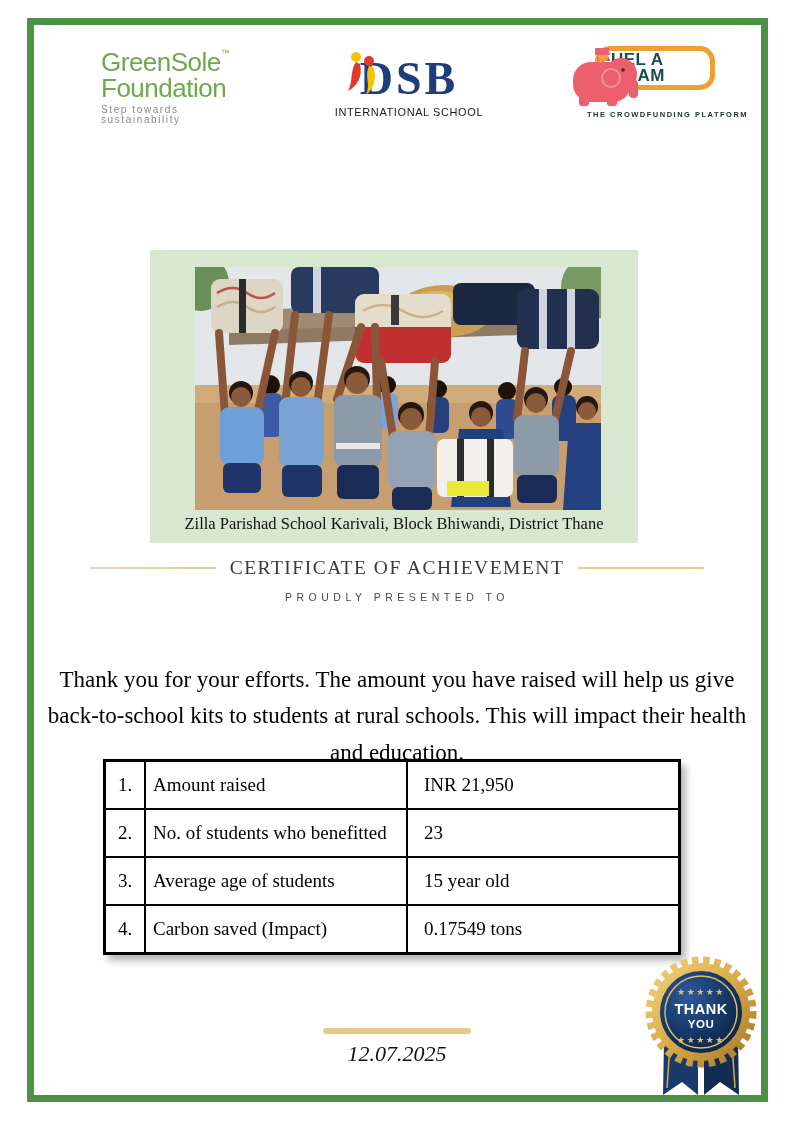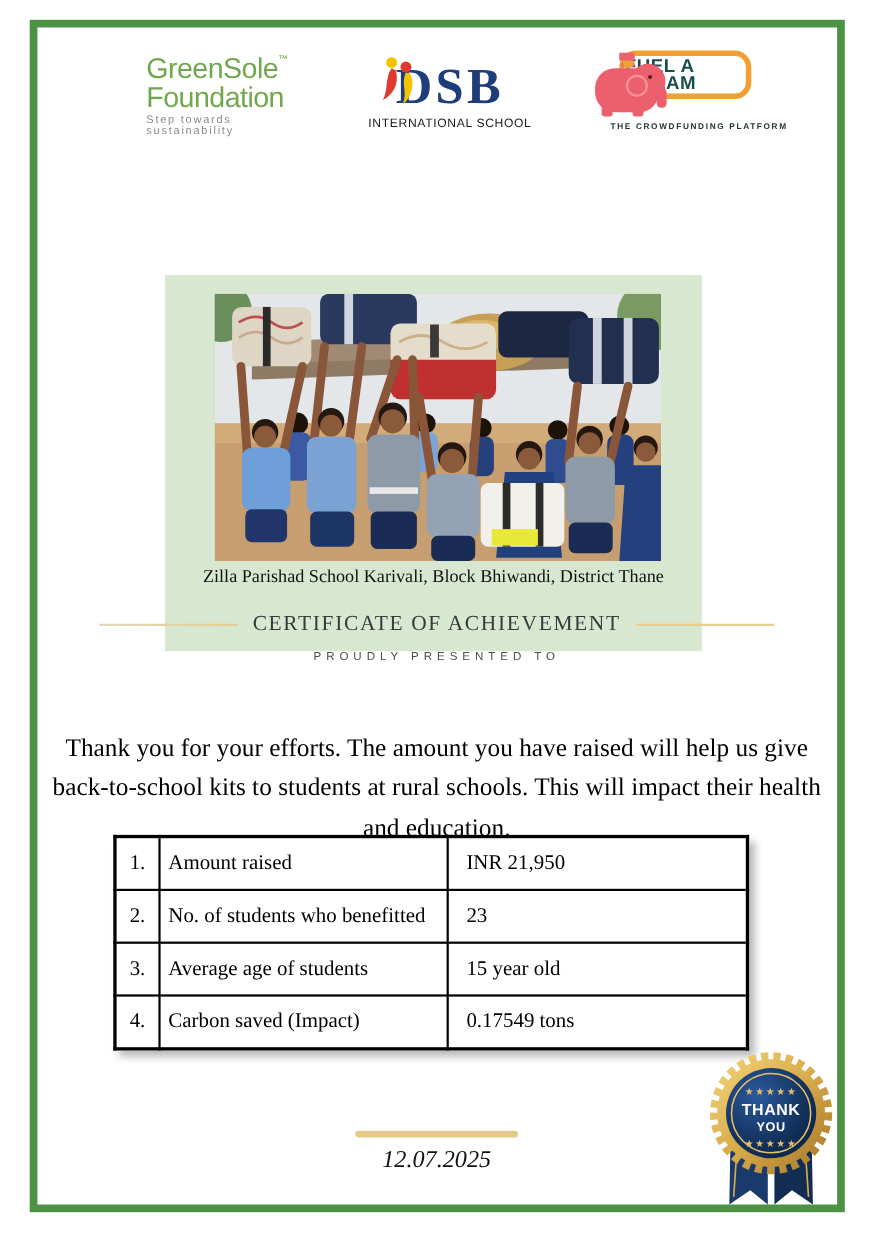--- a/index.html
+++ b/index.html
@@ -9,21 +9,21 @@
     --badge-gold:#d8ab4a; --badge-navy:#13315c; --greensole-green:#71a74f;
   }
   html,body{margin:0;padding:0;background:#fff;}
   .page{position:relative;width:794px;height:1123px;background:#fff;overflow:hidden;
         font-family:"Liberation Serif",serif;}
   .frame{position:absolute;left:27px;top:18px;width:741px;height:1084px;
          border:7px solid var(--border-green);box-sizing:border-box;}
 
   
   .logo-row{position:absolute;top:44px;left:0;right:0;display:flex;
-            justify-content:center;align-items:center;gap:48px;margin-left:32px;}
+            justify-content:center;align-items:center;gap:80px;margin-left:32px;}
   .gs-logo{width:152px;font-family:"Liberation Sans",sans-serif;line-height:1;}
   .gs-name{font-size:26px;color:var(--greensole-green);letter-spacing:-0.5px;}
   .gs-tm{font-size:9px;vertical-align:top;color:var(--greensole-green);}
   .gs-tagline{font-size:10px;letter-spacing:1.6px;color:#8a8a8a;margin-top:4px;}
   .dsb-logo{width:152px;text-align:center;position:relative;}
   .dsb-acronym{font-size:46px;font-weight:bold;color:var(--dsb-blue);
                letter-spacing:3px;line-height:1;}
   .dsb-figures{position:absolute;left:10px;top:-6px;}
   .dsb-subtitle{font-family:"Liberation Sans",sans-serif;font-size:11px;
                 letter-spacing:0.6px;color:#1a1a1a;margin-top:4px;}
@@ -37,21 +37,21 @@
   .fad-elephant{position:absolute;left:0;top:0;}
   .fad-sub{position:absolute;left:22px;top:66px;font-size:7.5px;letter-spacing:1.5px;
            color:#233;white-space:nowrap;font-weight:bold;}
 
   
   .intro{position:absolute;top:174px;left:42px;right:42px;text-align:center;
          font-family:"Liberation Sans",sans-serif;font-weight:bold;
          font-size:13.8px;line-height:1.55;color:var(--intro-green);}
 
   
-  .photo-panel{position:absolute;left:150px;top:250px;width:488px;height:342px;
+  .photo-panel{position:absolute;left:150px;top:250px;width:488px;height:293px;
                background:var(--panel-green);}
   .photo{position:absolute;left:45px;top:17px;width:406px;height:243px;overflow:hidden;}
   .caption{position:absolute;left:0;right:0;top:264px;text-align:center;
            font-size:16.5px;color:#111;}
 
   
   .title-row{position:absolute;top:557px;left:90px;right:90px;display:flex;
              align-items:center;gap:14px;}
   .title-line{flex:1;height:2px;border-radius:1px;}
   .title-line.left{background:linear-gradient(to right,#e2d8bc,#e6cd8e);}

